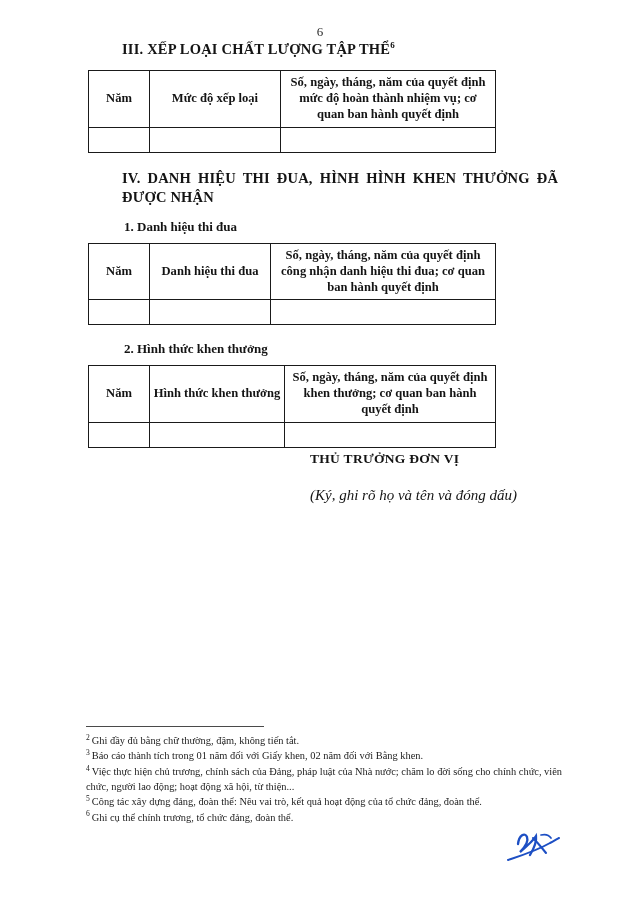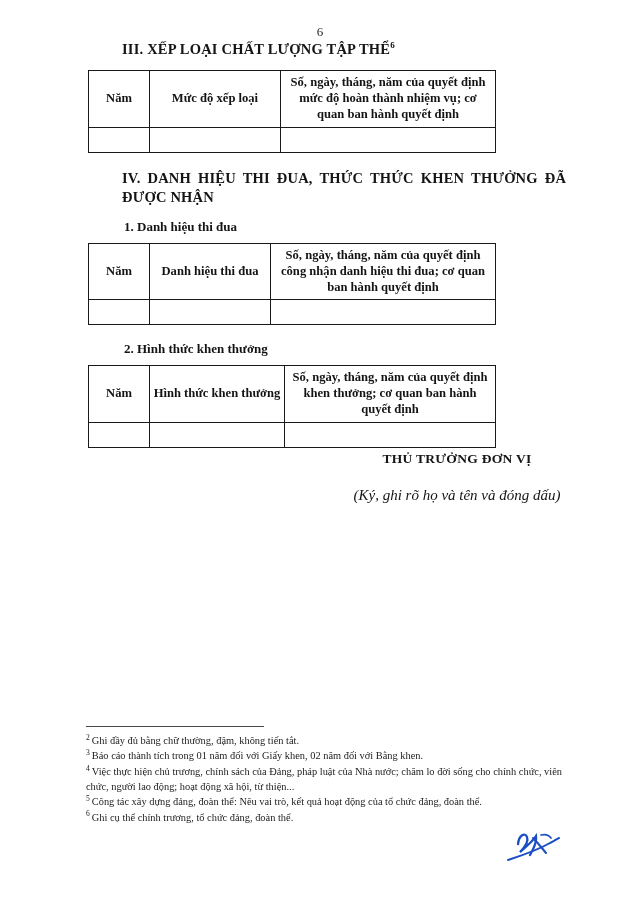--- a/index.html
+++ b/index.html
@@ -93,23 +93,22 @@
   }
   .col-year  { width: 54px; }
   .col-mid-a { width: 124px; }
   .col-mid-b { width: 114px; }
   .col-mid-c { width: 128px; }
 
   
   .signature-block {
     position: absolute;
     top: 451px;
-    left: 332px;
+    left: 310px;
     width: 250px;
-    text-align: center;
   }
   .signature-title {
     font-weight: bold;
     font-size: 13.5px;
     letter-spacing: 0.3px;
     margin-bottom: 3px;
   }
   .signature-note {
     font-style: italic;
     font-size: 15px;
@@ -171,21 +170,21 @@
           <td>Số, ngày, tháng, năm của quyết định mức độ hoàn thành nhiệm vụ; cơ quan ban hành quyết định</td>
         </tr>
         <tr class="data-row">
           <td class="col-year"></td>
           <td class="col-mid-a"></td>
           <td></td>
         </tr>
       </tbody>
     </table>
 
-    <div class="section-heading justified"><span>IV. DANH HIỆU THI ĐUA, THỨC THỨC KHEN THƯỞNG ĐÃ</span><span class="lastline">ĐƯỢC NHẬN</span></div>
+    <div class="section-heading justified"><span>IV. DANH HIỆU THI ĐUA, HÌNH HÌNH KHEN THƯỞNG ĐÃ</span><span class="lastline">ĐƯỢC NHẬN</span></div>
 
     <div class="sub-heading">1. Danh hiệu thi đua</div>
 
     <table class="form-table">
       <tbody>
         <tr>
           <td class="col-year">Năm</td>
           <td class="col-mid-b">Danh hiệu thi đua</td>
           <td>Số, ngày, tháng, năm của quyết định công nhận danh hiệu thi đua; cơ quan ban hành quyết định</td>
         </tr>

